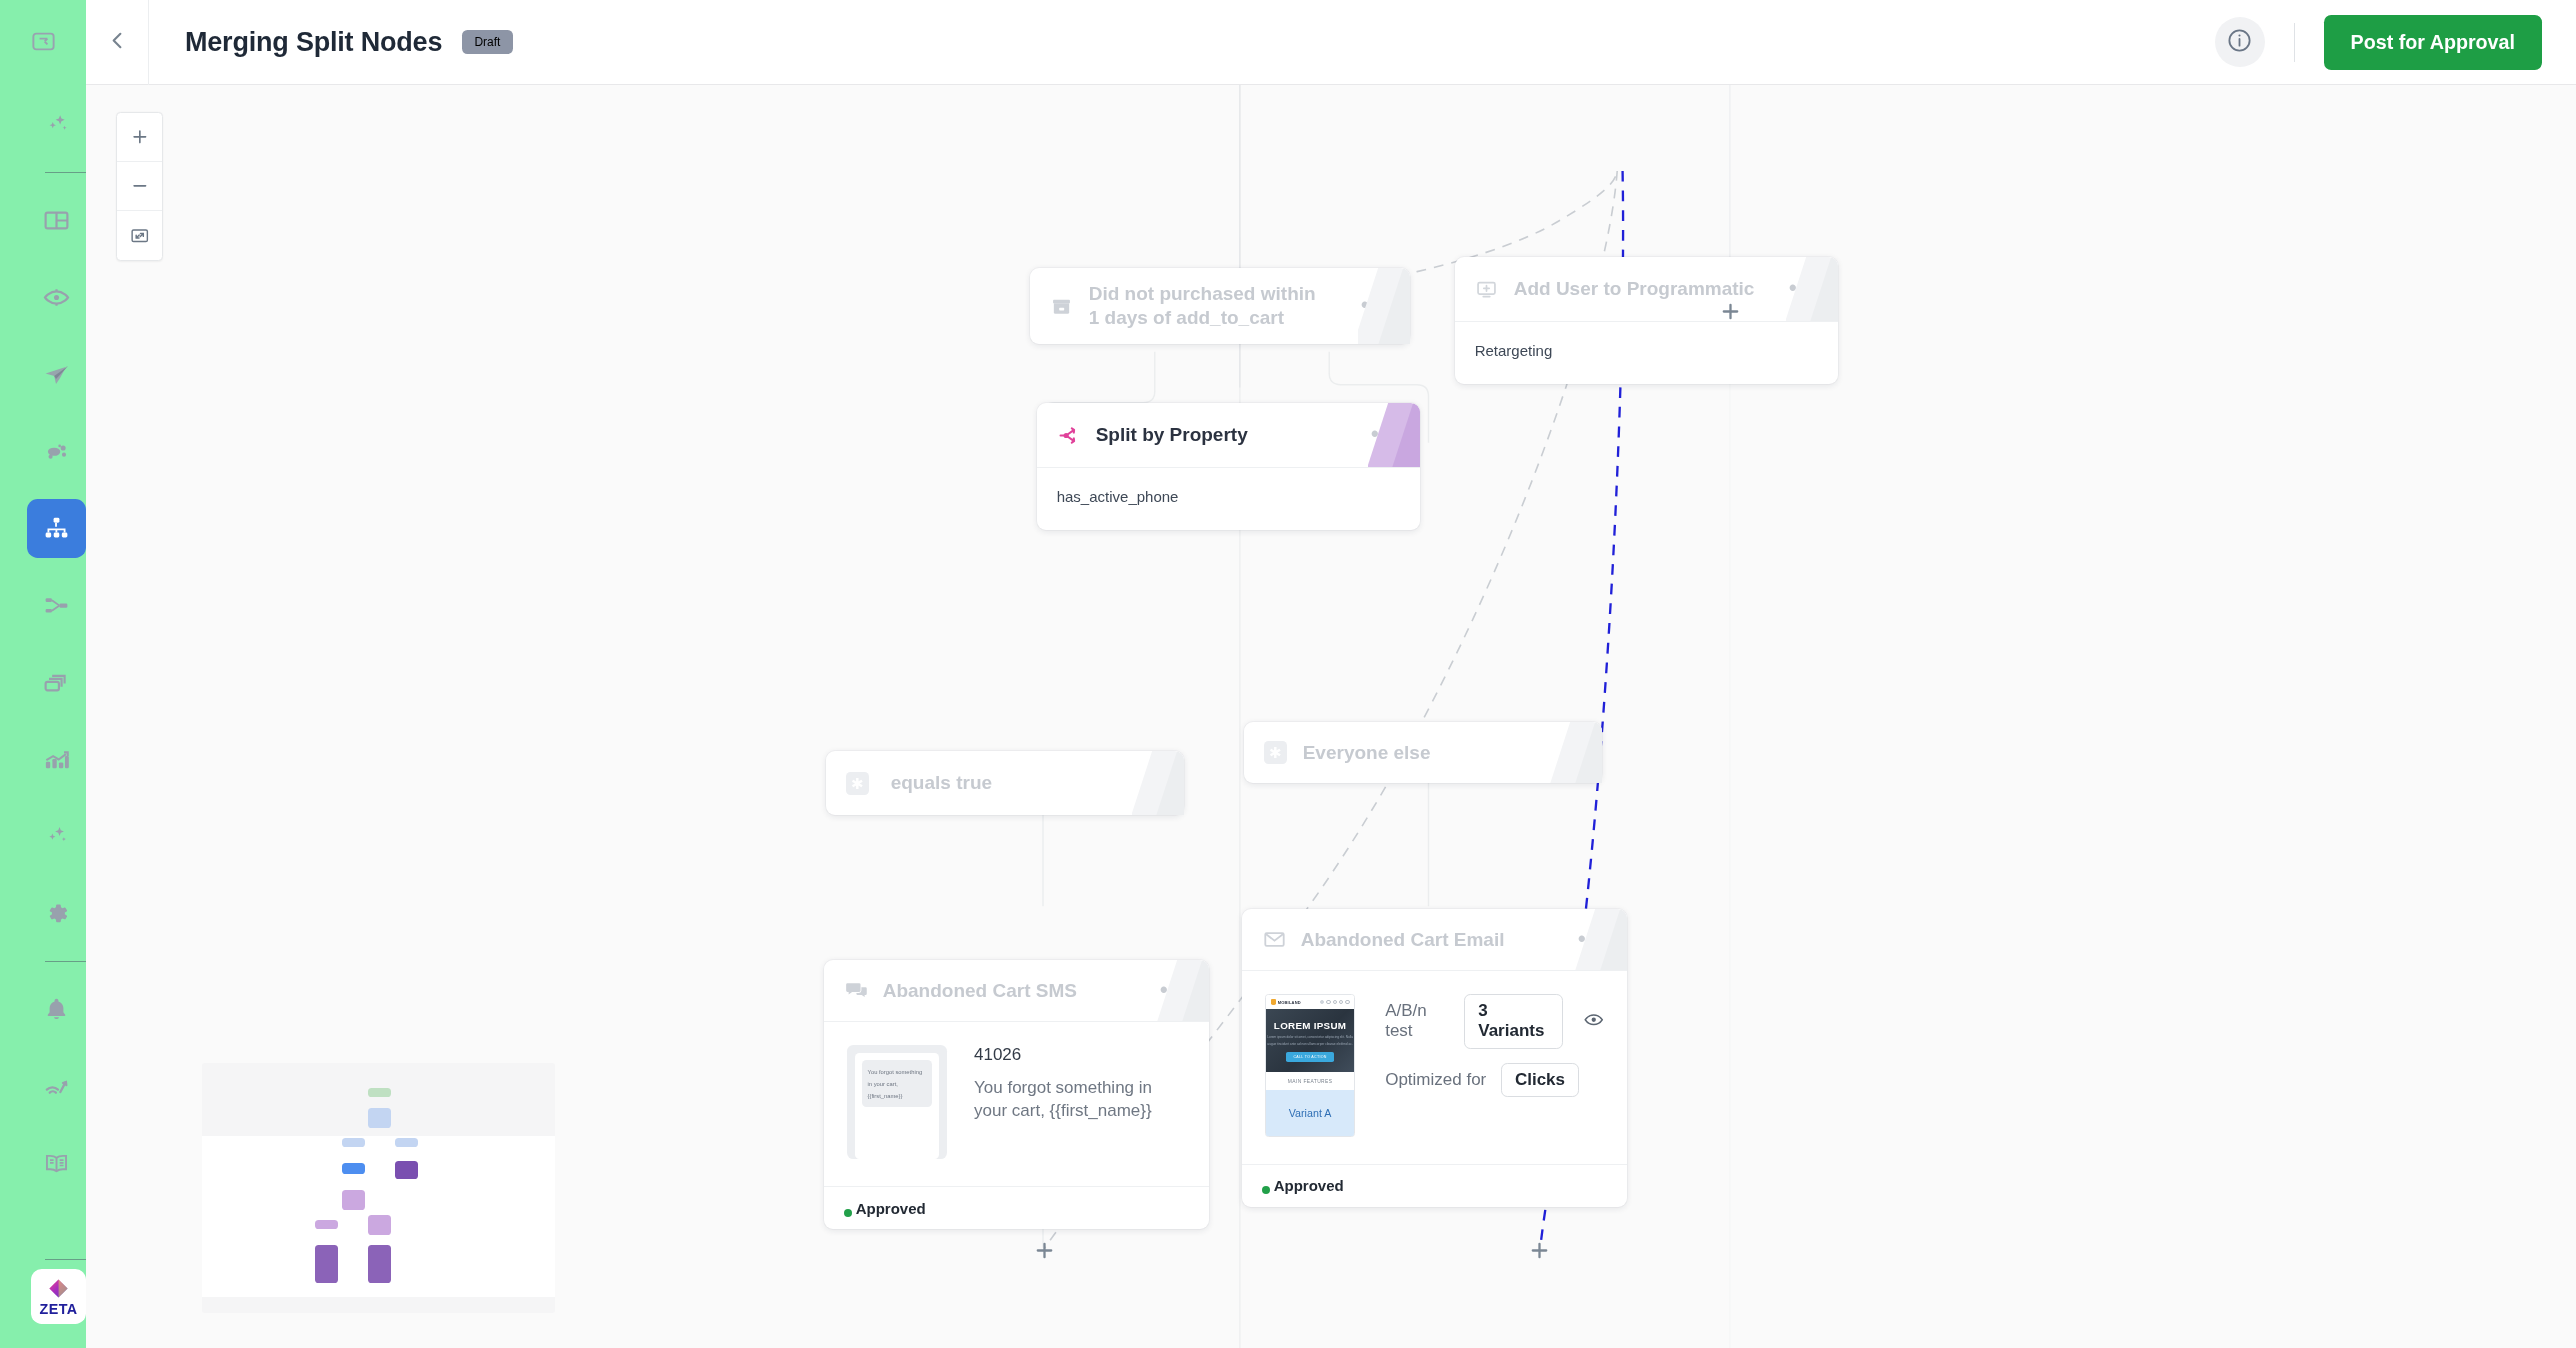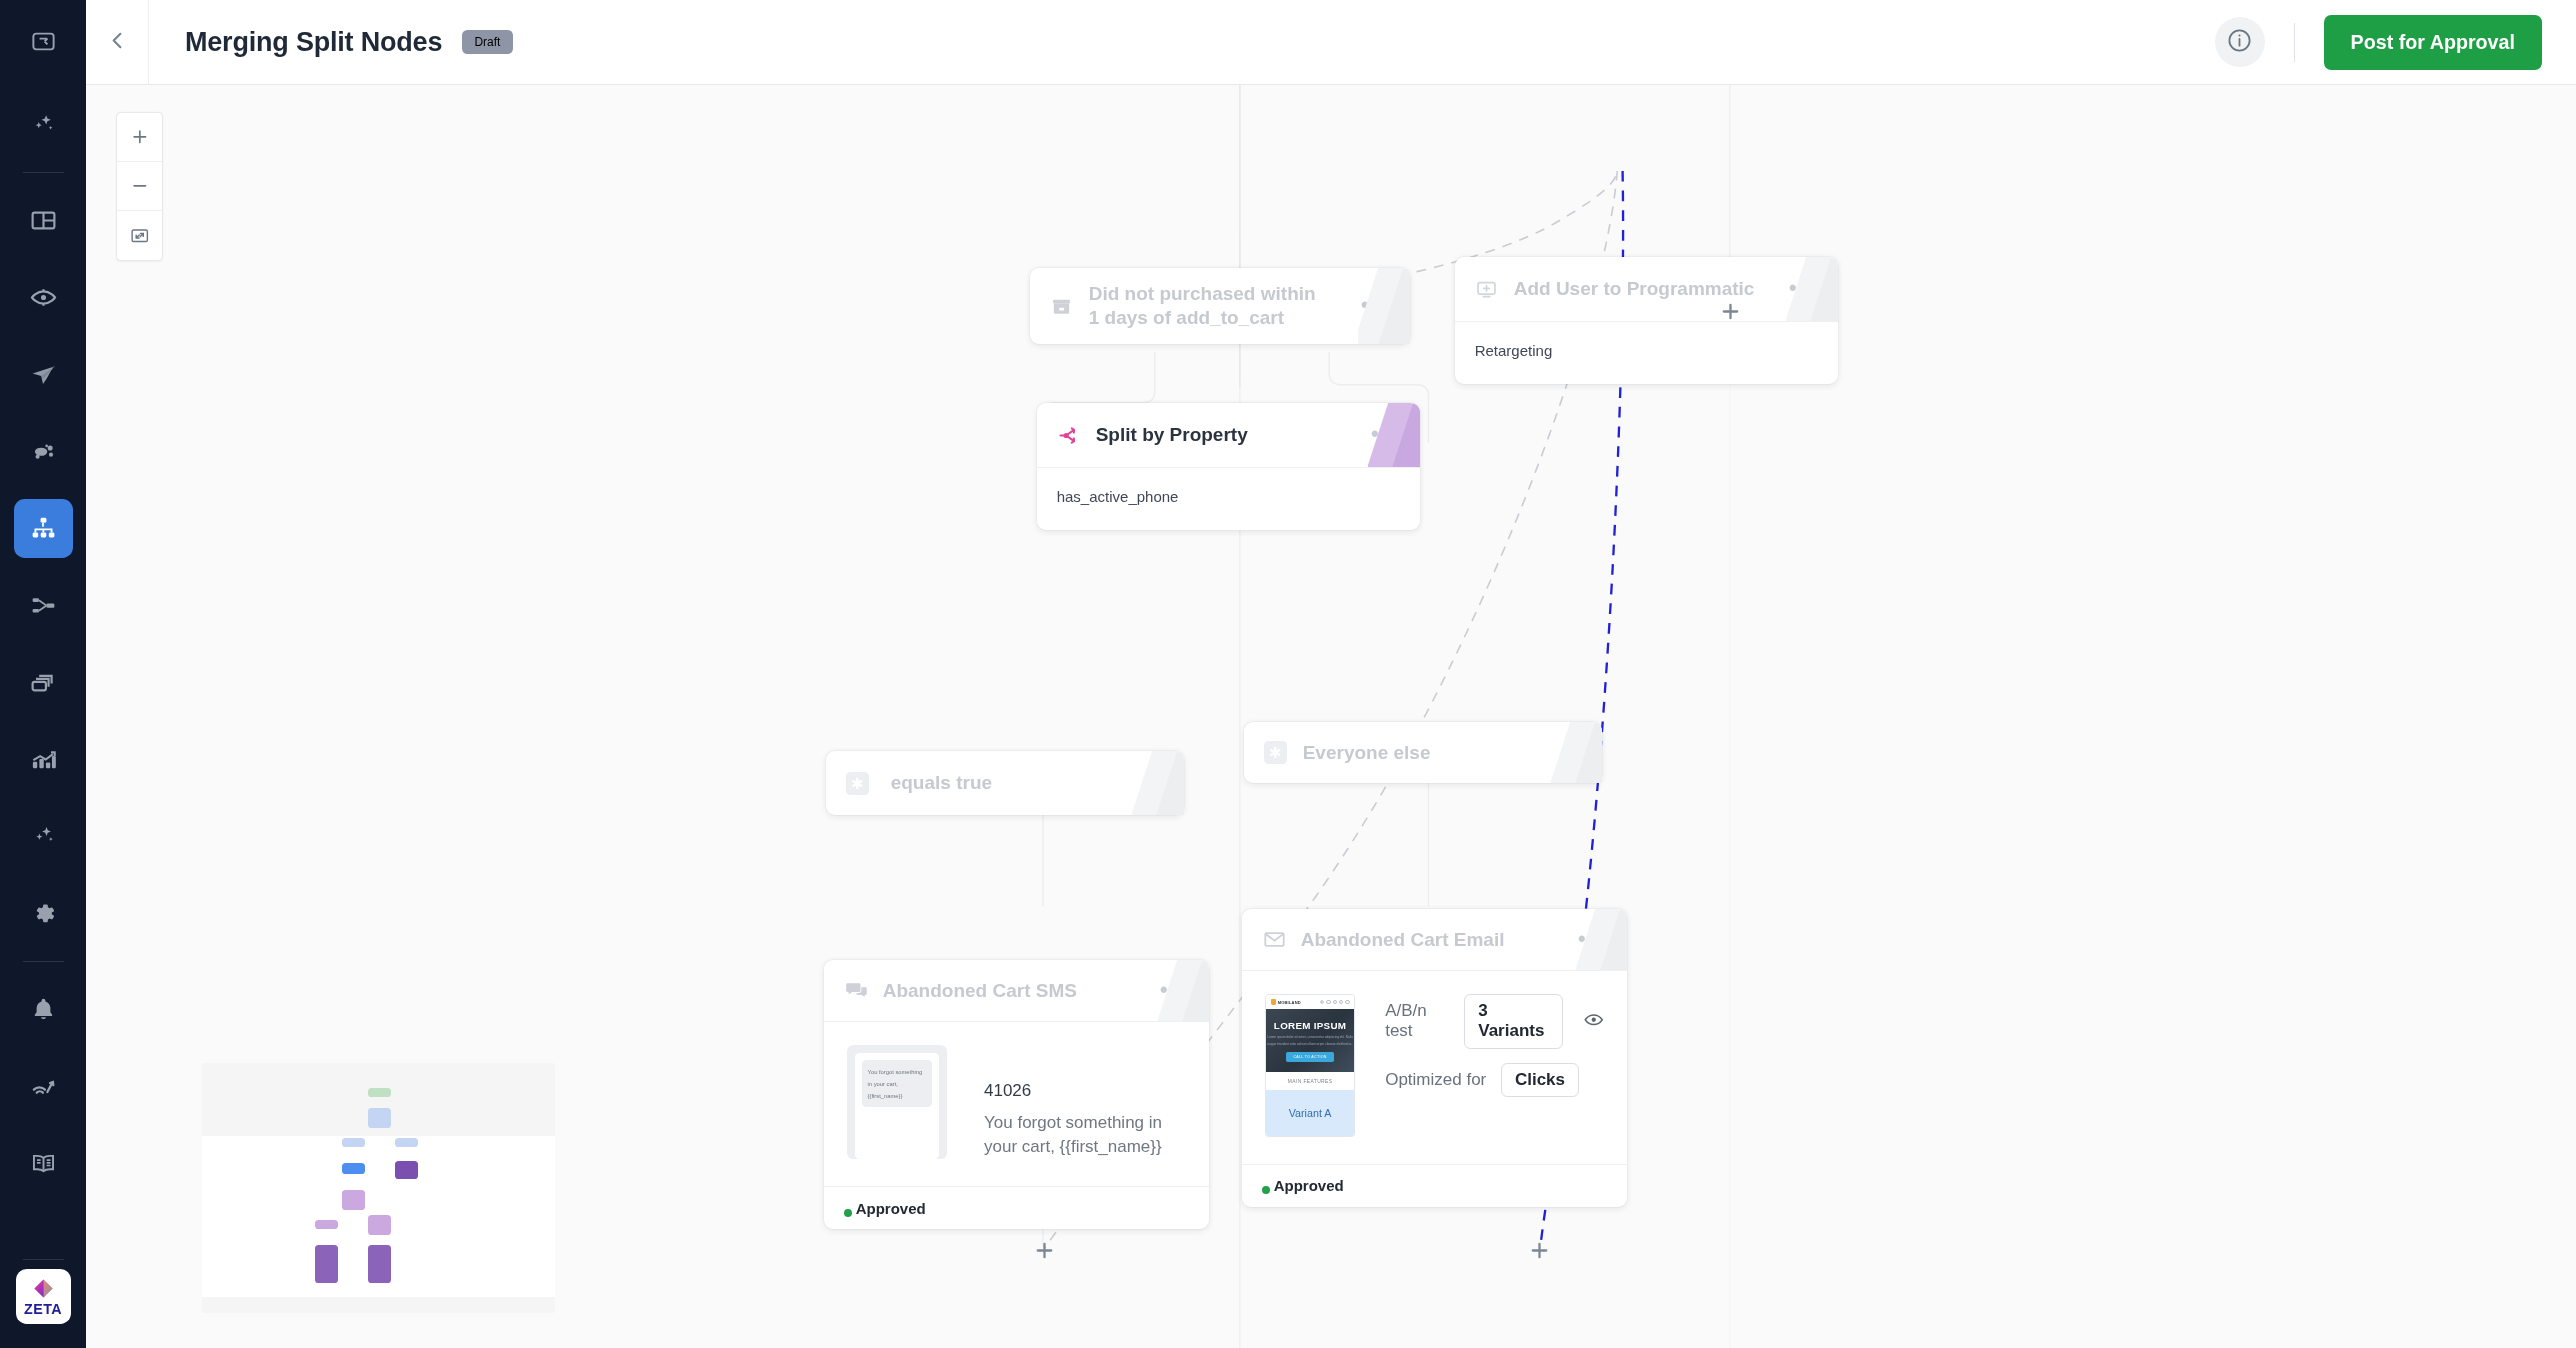--- a/index.html
+++ b/index.html
@@ -9,22 +9,22 @@
     font-family: "Liberation Sans", sans-serif;
     background: #fafafa;
   }
 
   
   #app { position: relative; width: 2576px; height: 1349px; }
 
   .rail {
     position: absolute; left: 0; top: 0;
     width: 86px; height: 1349px;
-    background: #0f172a;
-    display: flex; flex-direction: column; align-items: center;
+    background: #86efac;
+    display: flex; flex-direction: column; align-items: flex-end;
   }
   .rail-top {
     height: 86px; width: 86px;
     display: flex; align-items: center; justify-content: center;
   }
   .rail-icon {
     width: 59px; height: 59px; margin: 9px 0;
     display: flex; align-items: center; justify-content: center;
     border-radius: 10.7px; cursor: pointer;
   }
@@ -140,21 +140,21 @@
     position: absolute; right: 0; top: 0; width: 52px; height: 100%;
     overflow: hidden; border-radius: 0 9px 0 0; pointer-events: none;
   }
   .fold-a, .fold-b { position: absolute; top: -27px; width: 48px; height: 161px; }
   .fold-a { left: 3.6px; transform: rotate(18deg); background: #f3f4f6; }
   .fold-b { left: 29px; transform: rotate(18deg); background: #eceef0; }
   .fold.purple .fold-a { background: #d6bbe8; }
   .fold.purple .fold-b { background: #c9a7e0; }
 
   
-  .sms-row { display: flex; gap: 37px; align-items: flex-end; }
+  .sms-row { display: flex; gap: 27px; align-items: flex-start; }
   .phone-box {
     width: 100px; height: 114px; background: #eceef1; border-radius: 6.3px;
     padding: 8px 8px 0 8px;
   }
   .phone-screen { width: 84px; height: 106px; background: #fff; border-radius: 4.5px; padding: 7.2px; }
   .bubble {
     background: #eceef1; border-radius: 4.5px; padding: 5.4px 5.4px;
     font-size: 5.8px; color: #6c7480; line-height: 2.1;
   }
   .sms-code { font-size: 17px; color: #333b47; margin-bottom: 10.7px; }

